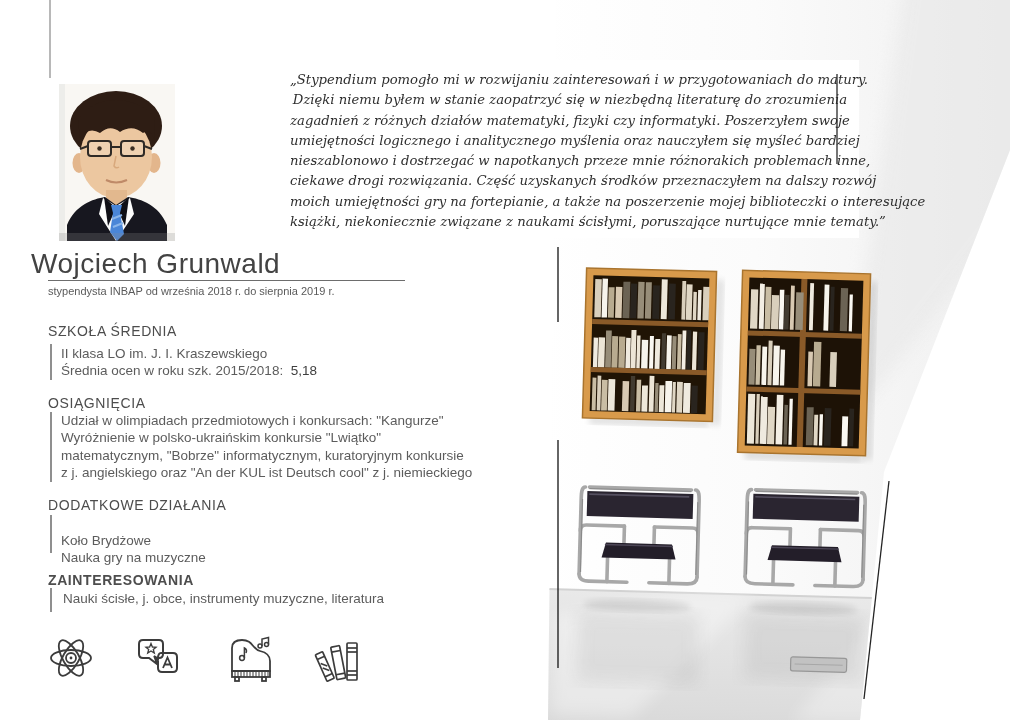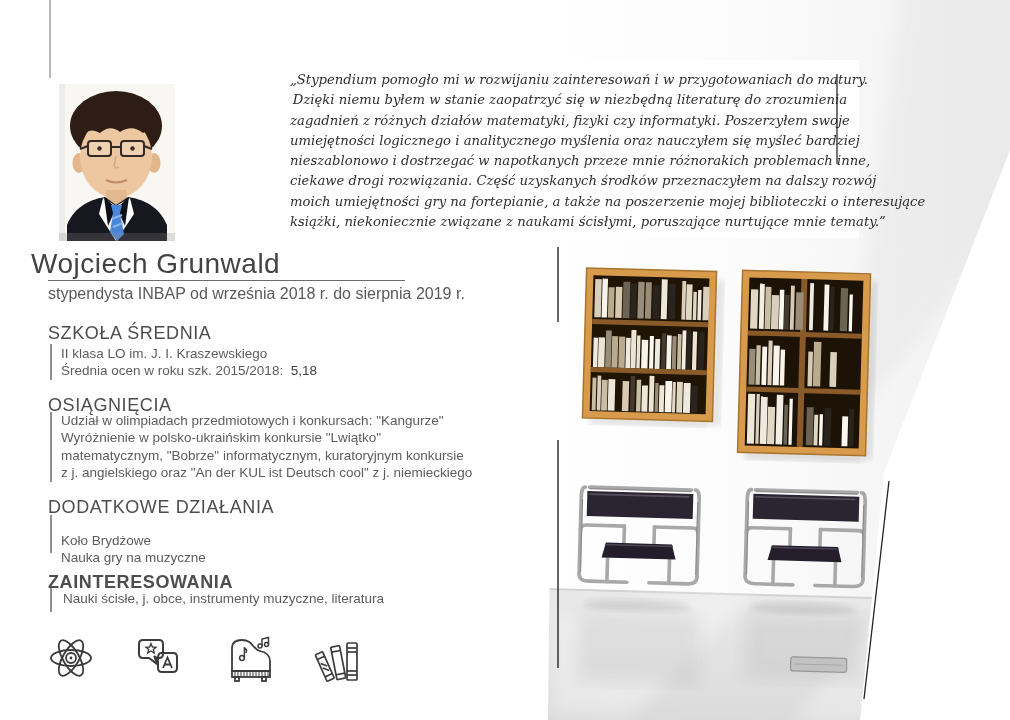--- a/index.html
+++ b/index.html
@@ -8,23 +8,23 @@
   .abs{position:absolute;}
   
   .quote-box{left:283px;top:60px;width:576px;height:178px;background:#ffffff;z-index:3;}
   .quote{left:290px;top:70px;width:560px;z-index:4;text-align:center;
          font-family:"DejaVu Serif","Liberation Serif",serif;font-style:italic;
          font-size:13.2px;line-height:20.3px;color:#2e2e2e;}
   .quote div{white-space:nowrap;}
   
   .name{left:31px;top:248px;font-size:28px;letter-spacing:.5px;color:#434343;z-index:4;}
   .name-underline{left:48px;top:280px;width:357px;height:1px;background:#6d6d6d;z-index:4;}
-  .subtitle{left:48px;top:285px;font-size:16px;color:#5a5a5a;z-index:4;}
+  .subtitle{left:48px;top:285px;font-size:11px;color:#5a5a5a;z-index:4;}
   
-  .sec-title{font-size:18px;letter-spacing:.6px;color:#4d4d4d;z-index:4;}
+  .sec-title{font-size:14px;letter-spacing:.6px;color:#4d4d4d;z-index:4;}
   .sec-body{font-size:13.5px;line-height:17.3px;color:#5c5c5c;z-index:4;white-space:nowrap;}
   .bar{width:2px;background:#8f8f8f;z-index:4;}
   .grade{font-weight:normal;color:#3f3f3f;}
   
   .icon{z-index:4;}
   svg{display:block;}
   .gallery{left:0;top:0;z-index:1;}
   .accents{left:0;top:0;z-index:6;pointer-events:none;}
   .portrait{left:59px;top:84px;z-index:2;}
 </style>

